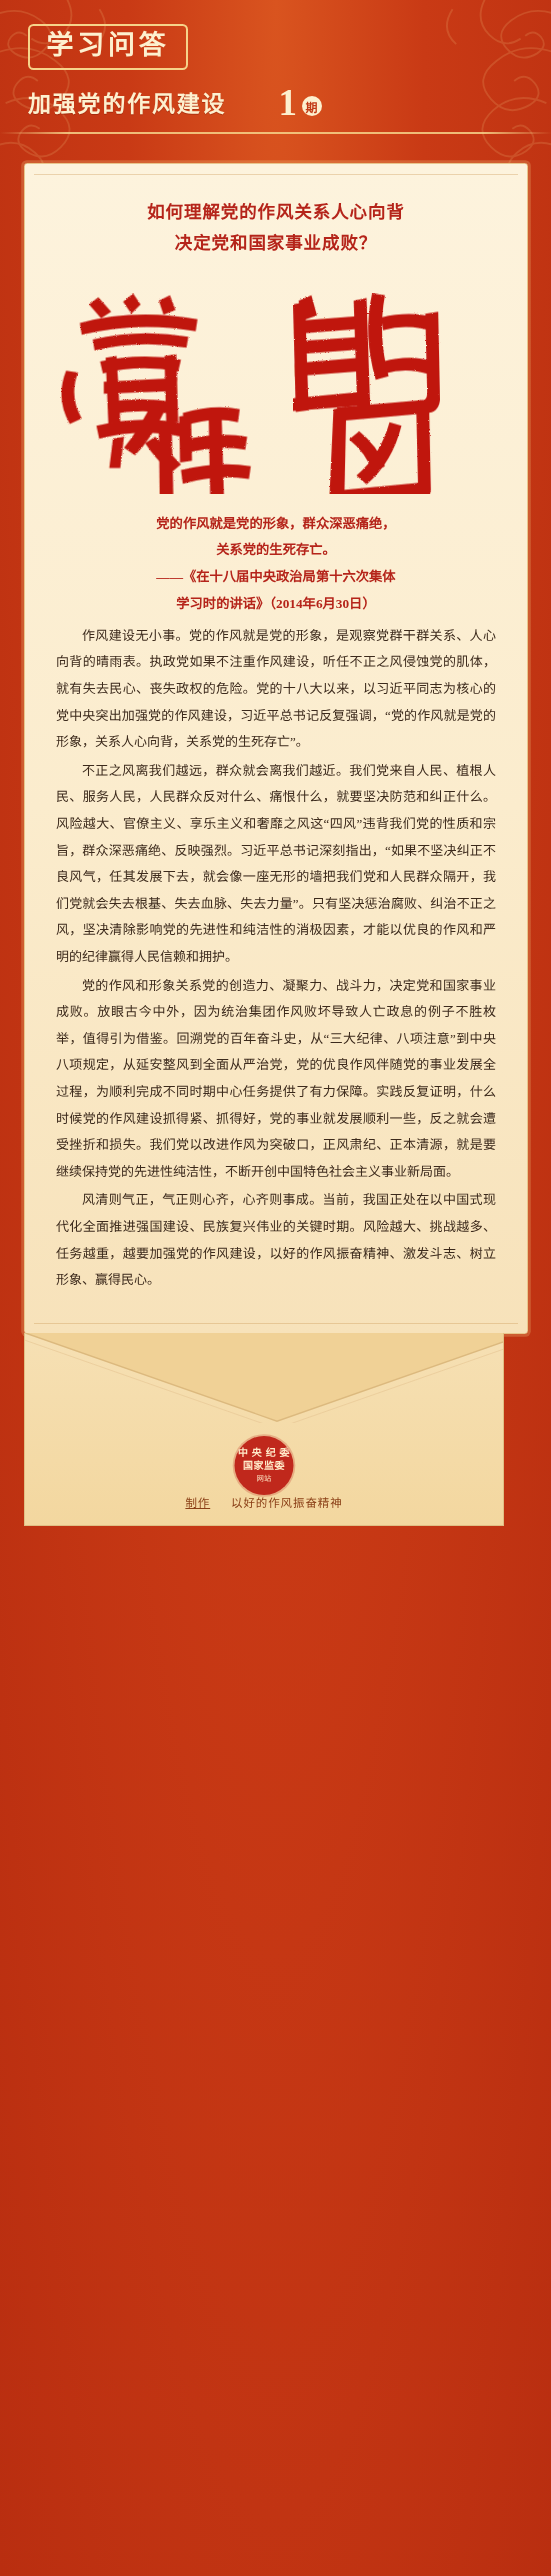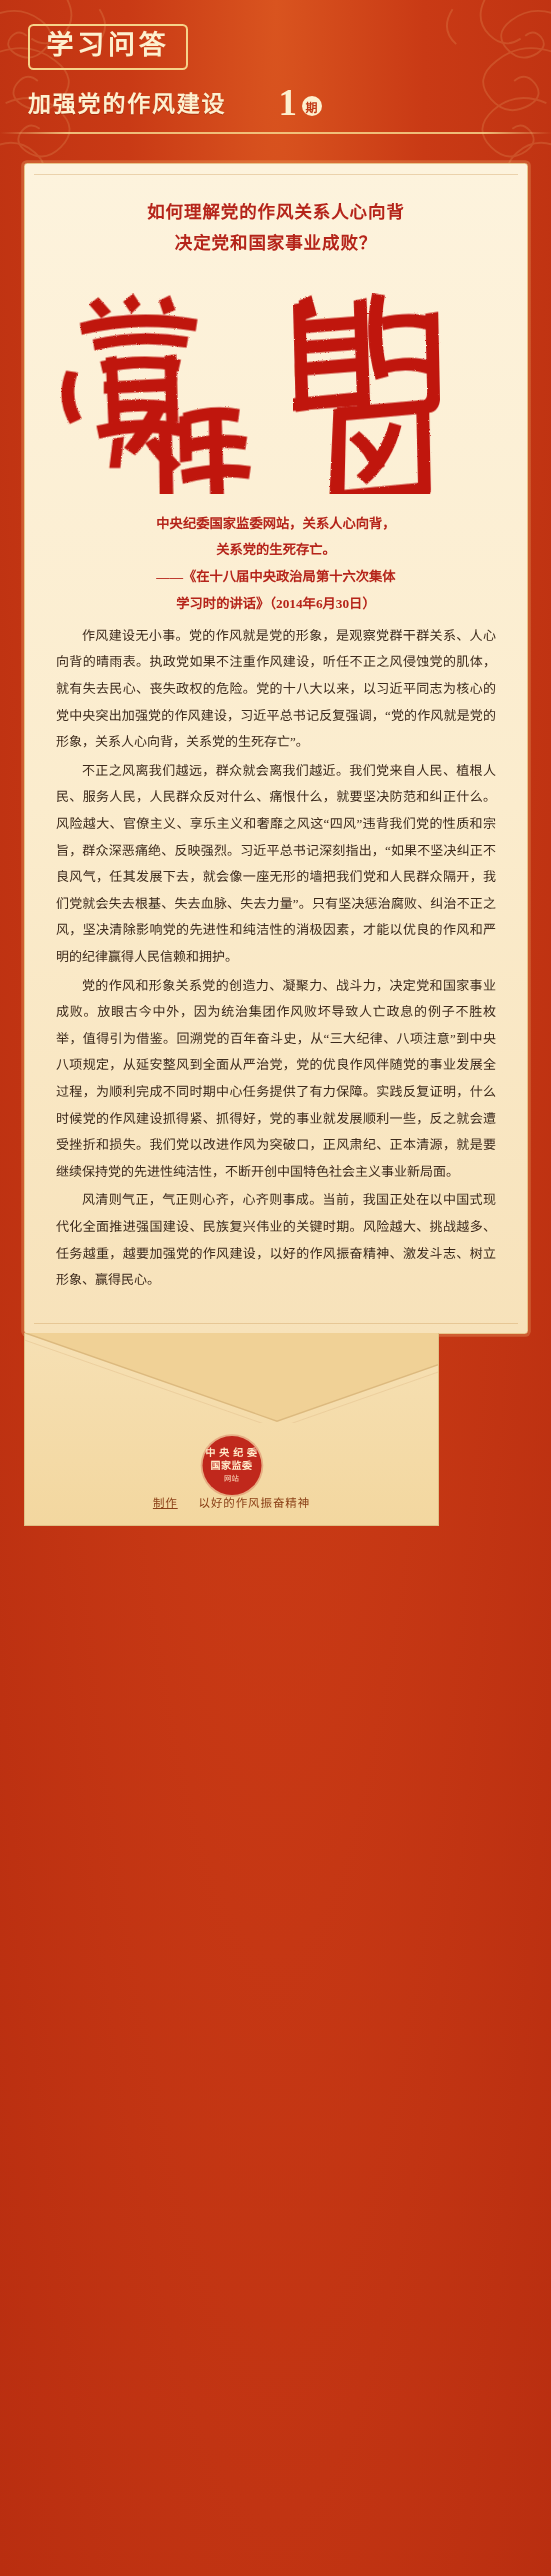--- a/index.html
+++ b/index.html
@@ -177,21 +177,21 @@
     text-justify: inter-ideograph;
     text-indent: 2em;
     margin: 0 0 1.8px 0;
     font-family: "Liberation Serif", "DejaVu Serif", serif;
   }
 
   
   .envelope {
     position: relative;
     margin: -0.9px 24px 0 24px;
-    width: 415px;
+    width: 480px;
     height: 193px;
     background: linear-gradient(to bottom, #f6e0b4 0%, #f3d79f 100%);
     border: 0.9px solid #e0bf85;
     border-top: none;
     box-sizing: border-box;
     overflow: hidden;
   }
   .flap {
     position: absolute;
     top: 0; left: 0;
@@ -350,21 +350,21 @@
               <path d="M100 10 l14 -2 2 96 q-2 18 -20 18 l-4 -15 q10 2 10 -10z"></path>
               <path d="M38 40 q20 16 28 38 l-13 7 q-8 -22 -26 -36z"></path>
               <path d="M84 34 q-10 40 -38 64 l-11 -10 q26 -22 36 -58z"></path>
               <path d="M20 104 l84 -8 -2 15 -82 8z"></path>
             </g>
           </g>
         </svg>
       </div>
 
       <div class="quote">
-        <div>中央纪委国家监委网站，关系人心向背，</div>
+        <div>党的作风就是党的形象，群众深恶痛绝，</div>
         <div>关系党的生死存亡。</div>
         <div class="src">——《在十八届中央政治局第十六次集体</div>
         <div class="src">学习时的讲话》（2014年6月30日）</div>
       </div>
 
       <div class="body-text">
         <p>作风建设无小事。党的作风就是党的形象，是观察党群干群关系、人心向背的晴雨表。执政党如果不注重作风建设，听任不正之风侵蚀党的肌体，就有失去民心、丧失政权的危险。党的十八大以来，以习近平同志为核心的党中央突出加强党的作风建设，习近平总书记反复强调，“党的作风就是党的形象，关系人心向背，关系党的生死存亡”。</p>
         <p>不正之风离我们越远，群众就会离我们越近。我们党来自人民、植根人民、服务人民，人民群众反对什么、痛恨什么，就要坚决防范和纠正什么。风险越大、官僚主义、享乐主义和奢靡之风这“四风”违背我们党的性质和宗旨，群众深恶痛绝、反映强烈。习近平总书记深刻指出，“如果不坚决纠正不良风气，任其发展下去，就会像一座无形的墙把我们党和人民群众隔开，我们党就会失去根基、失去血脉、失去力量”。只有坚决惩治腐败、纠治不正之风，坚决清除影响党的先进性和纯洁性的消极因素，才能以优良的作风和严明的纪律赢得人民信赖和拥护。</p>
         <p>党的作风和形象关系党的创造力、凝聚力、战斗力，决定党和国家事业成败。放眼古今中外，因为统治集团作风败坏导致人亡政息的例子不胜枚举，值得引为借鉴。回溯党的百年奋斗史，从“三大纪律、八项注意”到中央八项规定，从延安整风到全面从严治党，党的优良作风伴随党的事业发展全过程，为顺利完成不同时期中心任务提供了有力保障。实践反复证明，什么时候党的作风建设抓得紧、抓得好，党的事业就发展顺利一些，反之就会遭受挫折和损失。我们党以改进作风为突破口，正风肃纪、正本清源，就是要继续保持党的先进性纯洁性，不断开创中国特色社会主义事业新局面。</p>
         <p>风清则气正，气正则心齐，心齐则事成。当前，我国正处在以中国式现代化全面推进强国建设、民族复兴伟业的关键时期。风险越大、挑战越多、任务越重，越要加强党的作风建设，以好的作风振奋精神、激发斗志、树立形象、赢得民心。</p>

